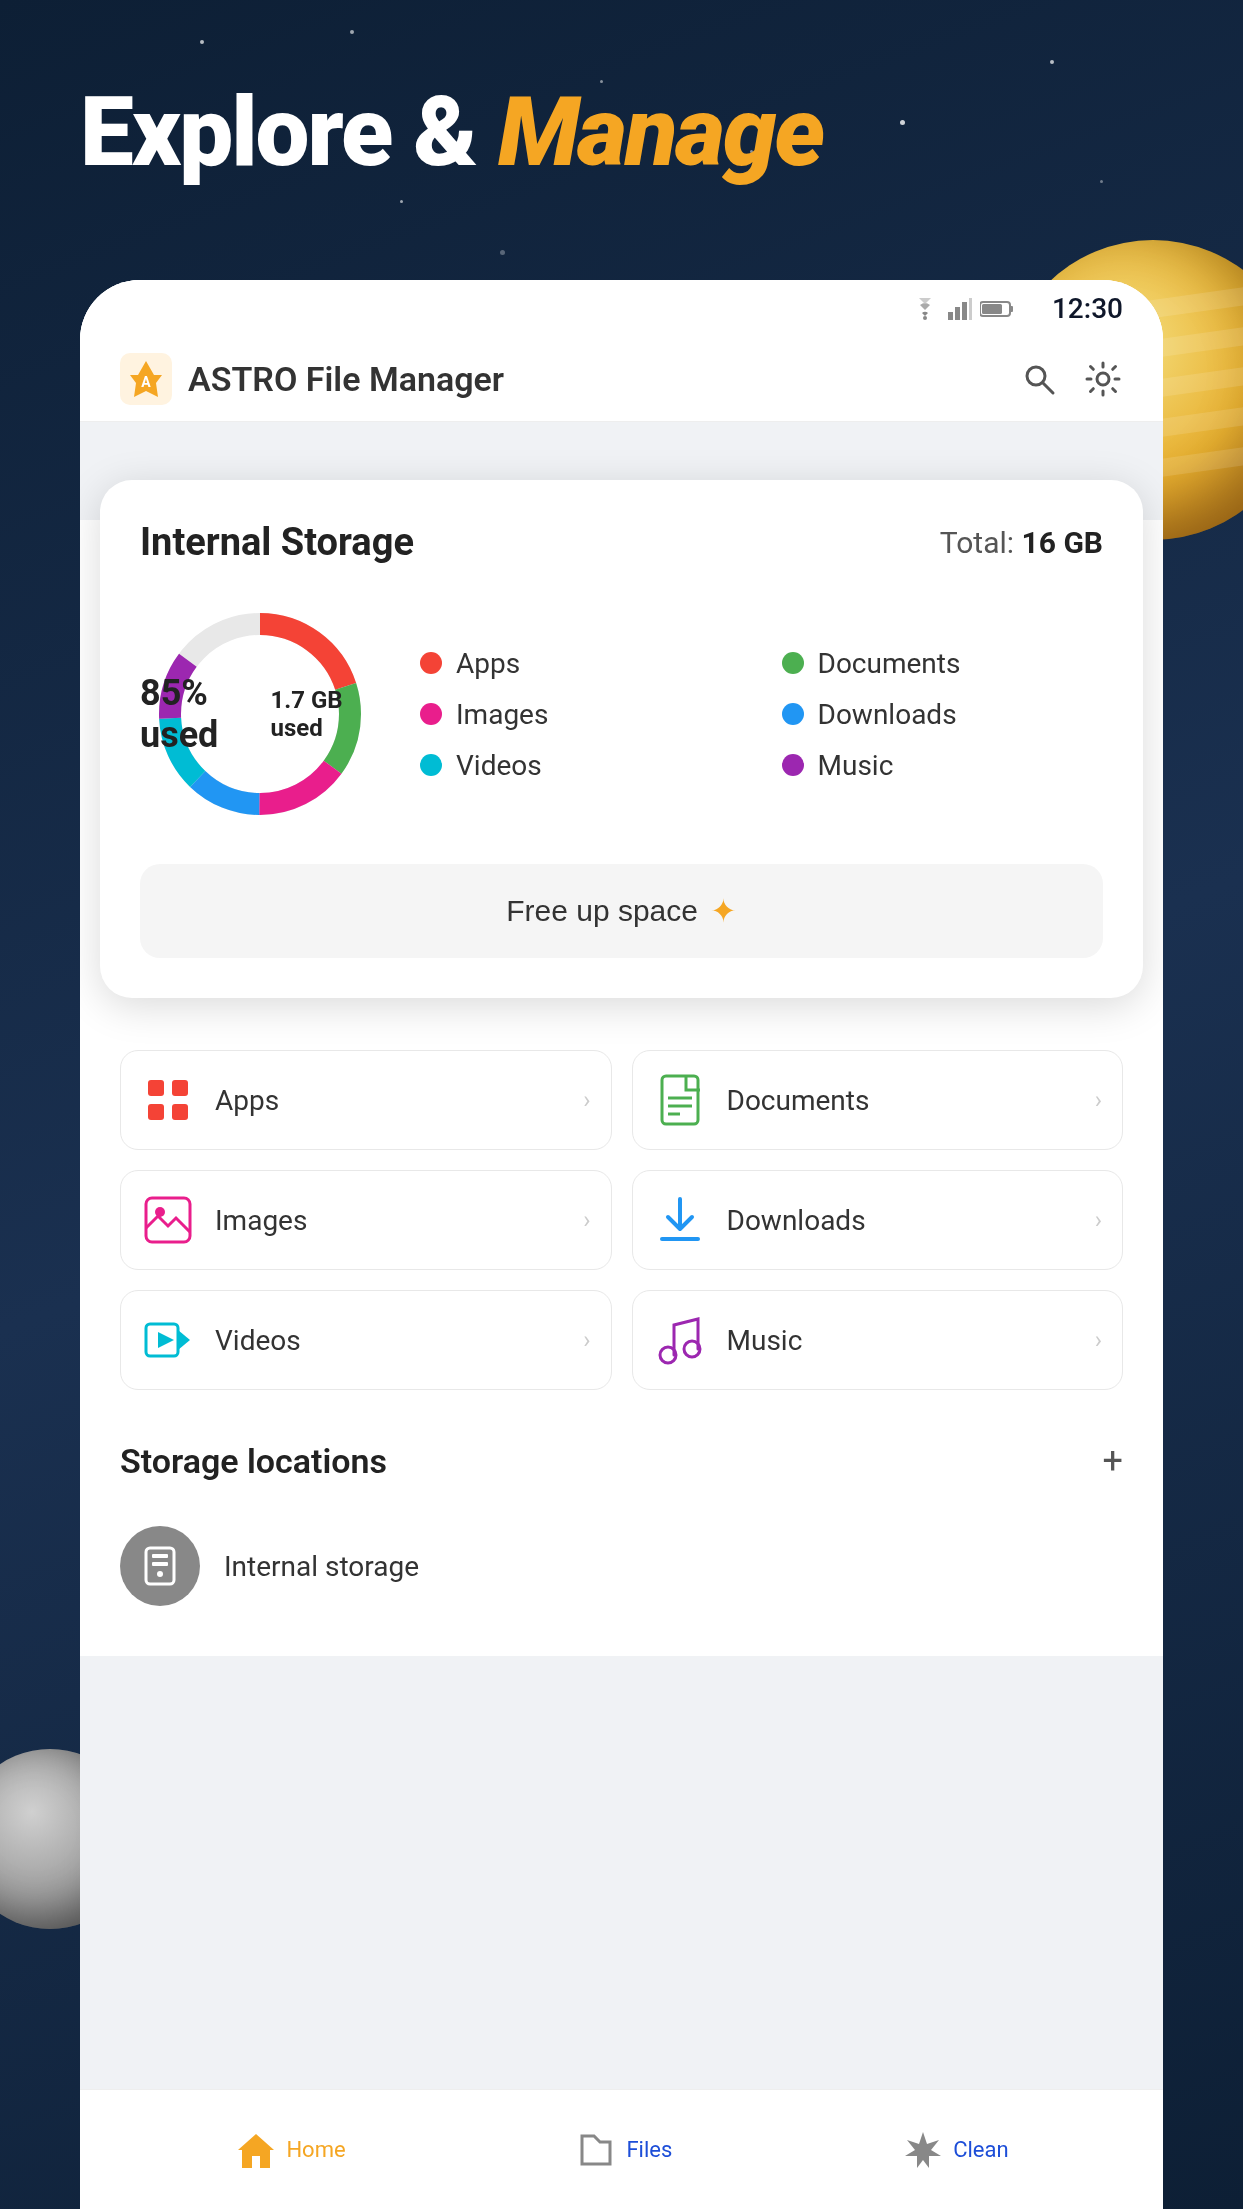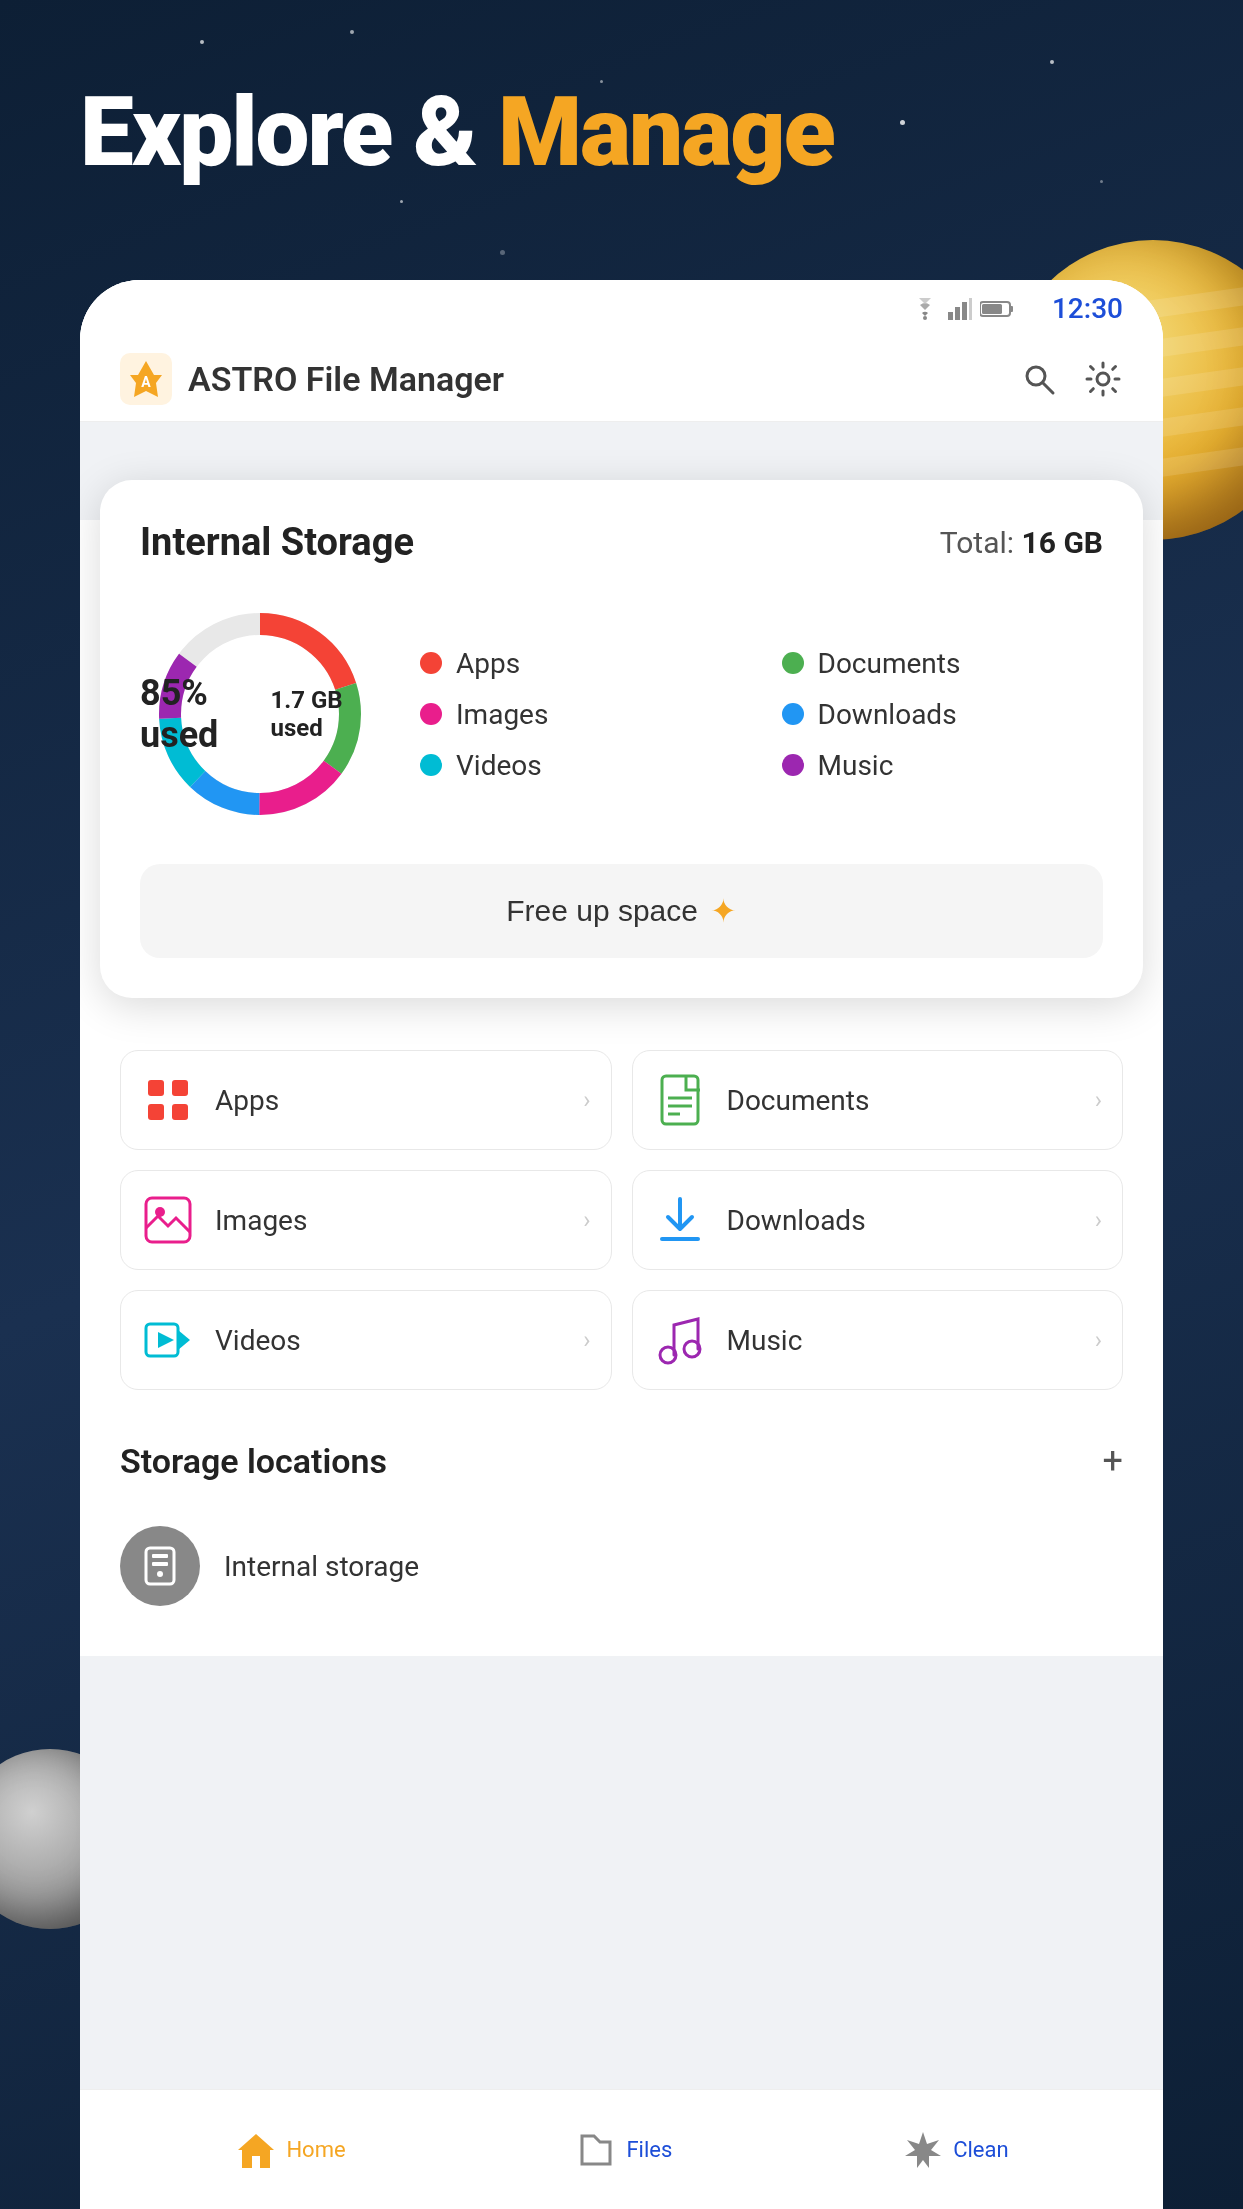--- a/index.html
+++ b/index.html
@@ -70,20 +70,21 @@
       top: 80px;
       left: 80px;
       font-size: 96px;
       font-weight: 900;
       color: white;
       line-height: 1.1;
       letter-spacing: -2px;
     }
     .hero-title .orange {
       color: #f5a623;
+      font-style: italic;
     }
 
     
     .phone-area {
       position: absolute;
       top: 280px;
       left: 80px;
       right: 80px;
       bottom: 0;
       background: #f0f2f5;
@@ -101,21 +102,21 @@
       background: white;
     }
     .status-icons {
       display: flex;
       align-items: center;
       gap: 8px;
     }
     .status-time {
       font-size: 28px;
       font-weight: 500;
-      color: #1d4ed8;
+      color: #0f172a;
       margin-left: 26px;
     }
 
     
     .app-bar {
       display: flex;
       align-items: center;
       padding: 16px 40px;
       background: white;
       border-bottom: 1px solid #eee;

